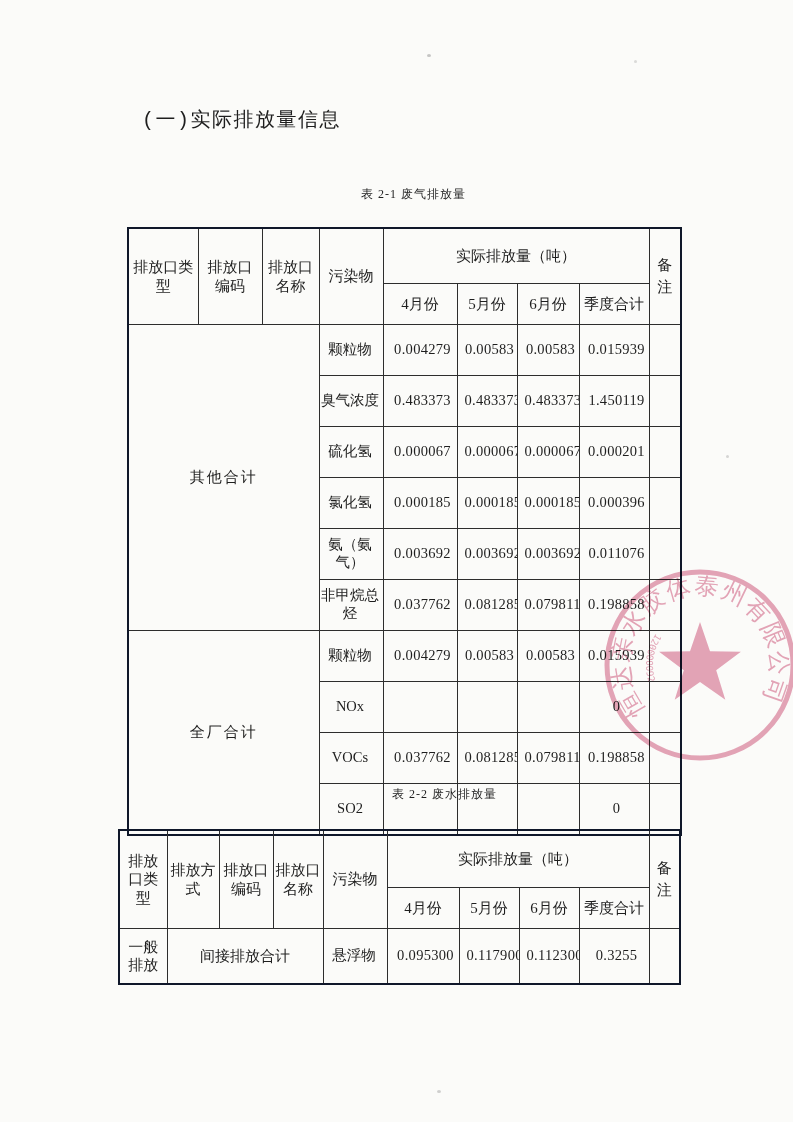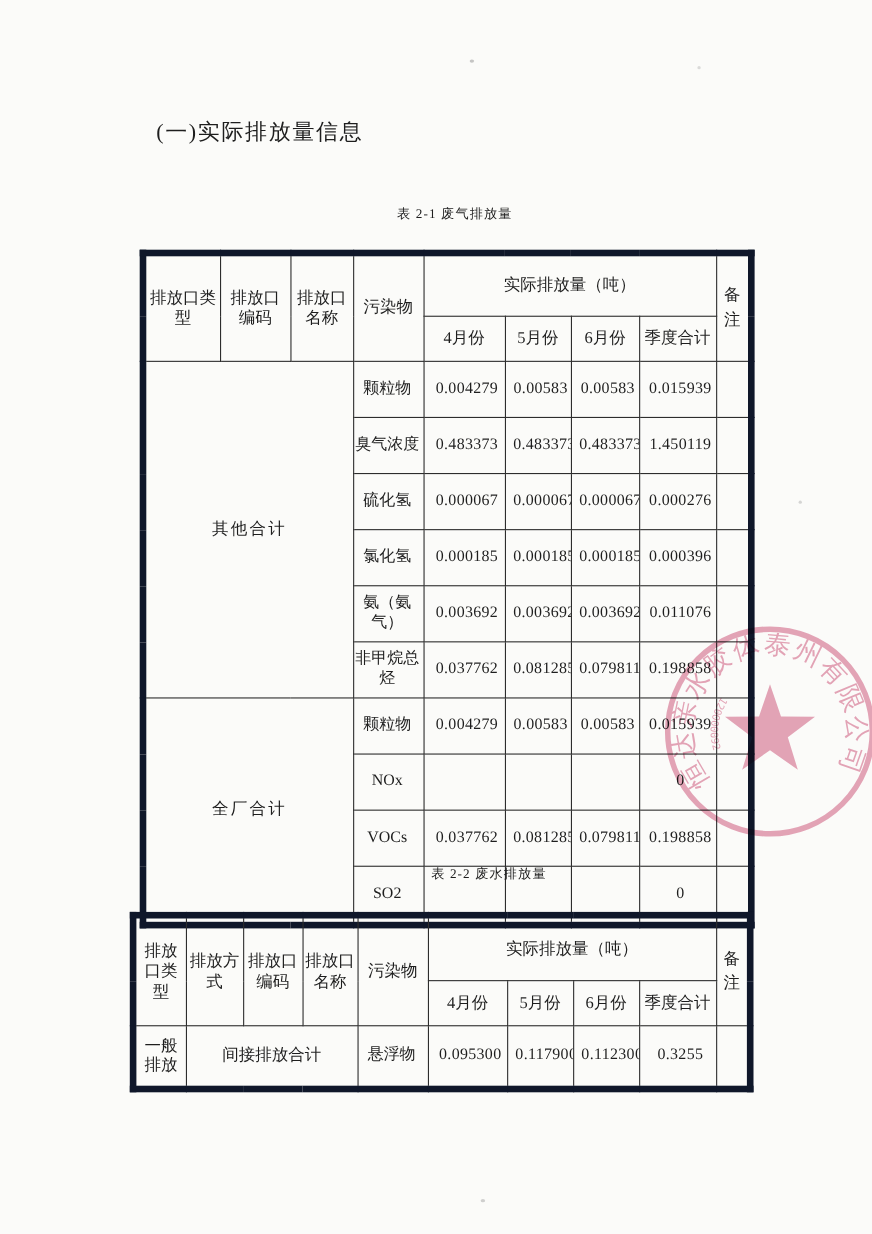--- a/index.html
+++ b/index.html
@@ -6,31 +6,31 @@
   .page{
     position:relative;
     width:793px;height:1122px;
     background:#fbfbf9;
     overflow:hidden;
     font-family:"Liberation Serif","DejaVu Serif",serif;
     color:#1e1e1e;
   }
   .heading{
     position:absolute;left:142px;top:106px;
-    font-size:20px;letter-spacing:1.5px;font-weight:500;
+    font-size:20px;letter-spacing:1.5px;font-weight:500;font-family:Liberation Mono, monospace;
   }
   .caption{
     position:absolute;text-align:center;
     font-size:12px;letter-spacing:1px;
   }
   .cap1{left:137px;top:186px;width:553px;}
   .cap2{left:128px;top:786px;width:561px;padding-left:36px;}
   table{
     position:absolute;border-collapse:collapse;table-layout:fixed;
-    border:6px solid #0f172a;
+    border:2px solid #0f172a;
   }
   .t1{left:127px;top:227px;width:553px;}
   .t2{left:118px;top:829px;width:561px;}
   td{
     border:1.6px solid #2d2d2d;
     font-size:15px;text-align:center;vertical-align:middle;
     padding:2px;line-height:1.22;overflow:hidden;
     font-weight:normal;
   }
   .hr1 td{height:50px;}
@@ -104,21 +104,21 @@
         <td class="num">0.483373</td>
         <td class="num">0.483373</td>
         <td class="num">1.450119</td>
         <td></td>
       </tr>
       <tr class="br">
         <td class="pol">硫化氢</td>
         <td class="num">0.000067</td>
         <td class="num">0.000067</td>
         <td class="num">0.000067</td>
-        <td class="num">0.000276</td>
+        <td class="num">0.000201</td>
         <td></td>
       </tr>
       <tr class="br">
         <td class="pol">氯化氢</td>
         <td class="num">0.000185</td>
         <td class="num">0.000185</td>
         <td class="num">0.000185</td>
         <td class="num">0.000396</td>
         <td></td>
       </tr>

